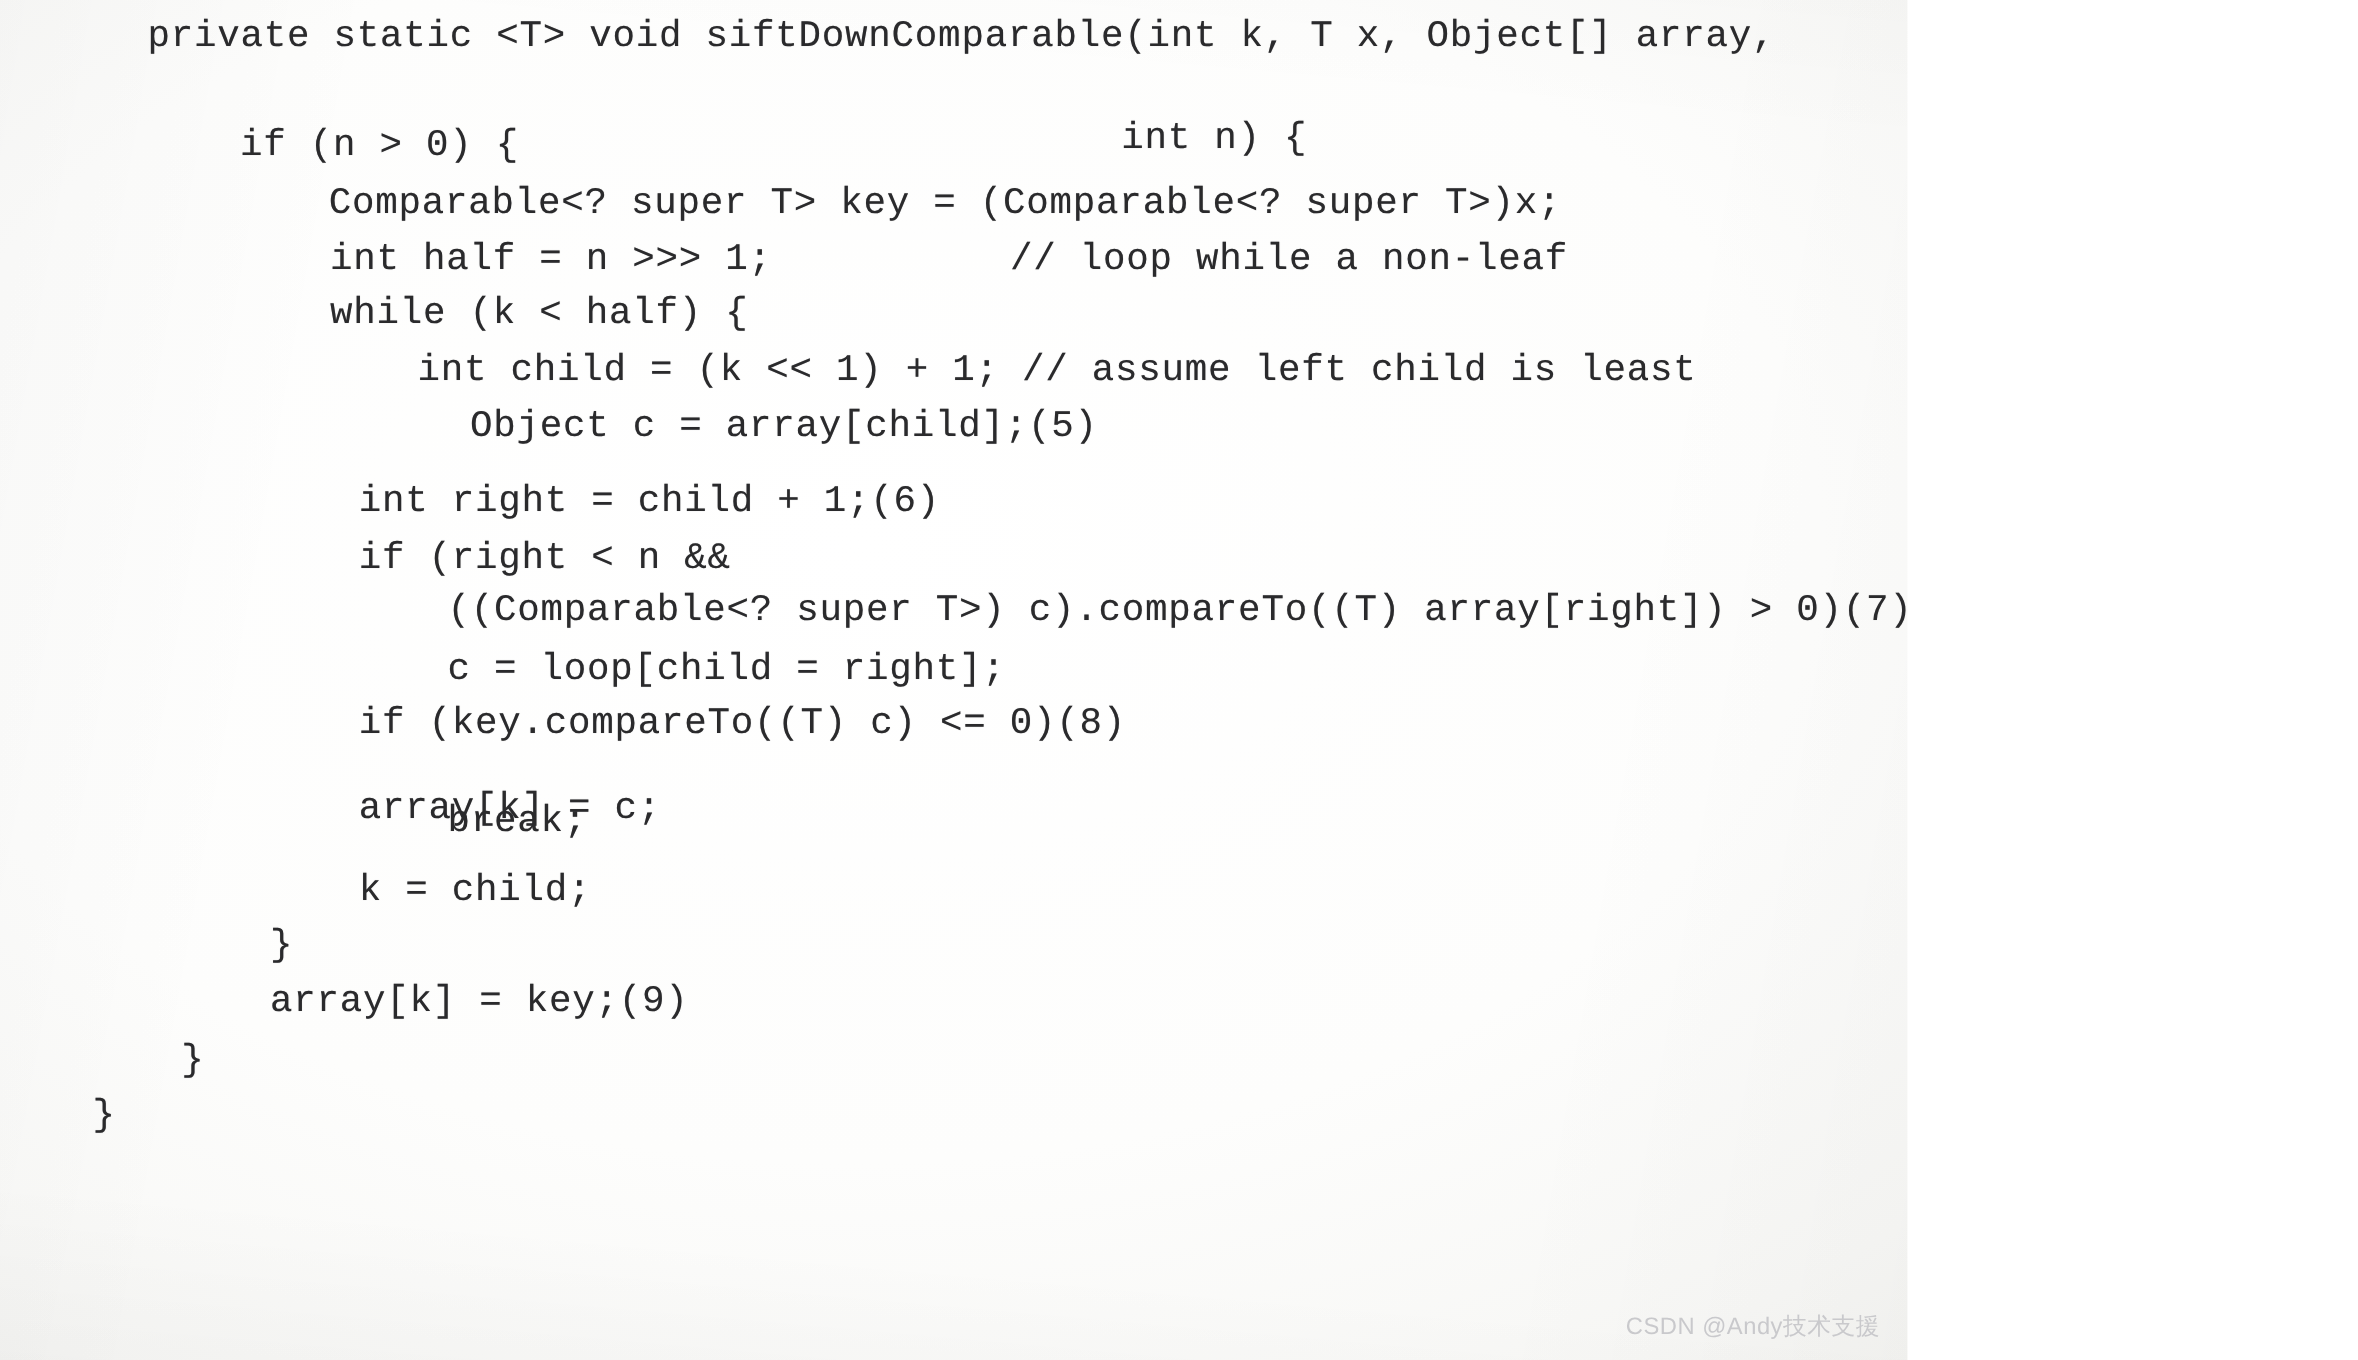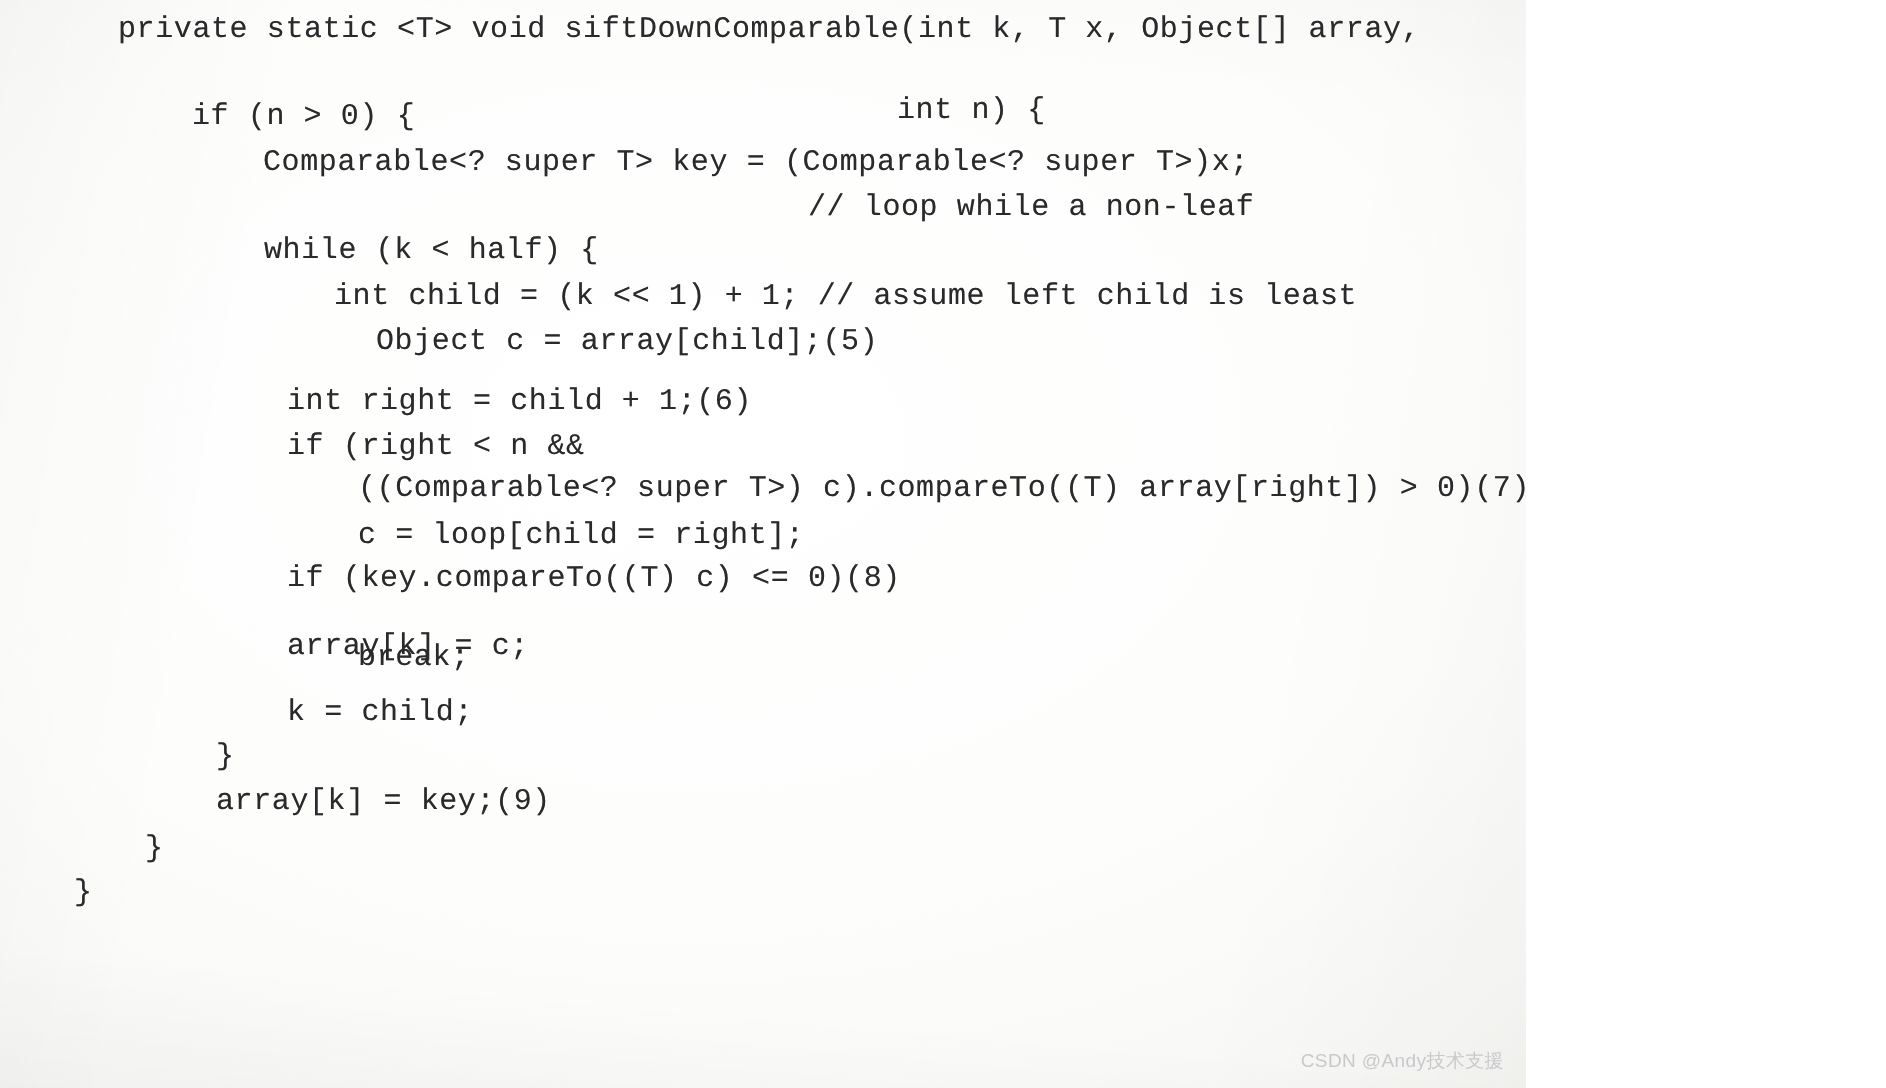--- a/index.html
+++ b/index.html
@@ -74,20 +74,21 @@
 
 <div id="page">
 
   <div id="paper-grain"></div>
 
   <div id="code-listing">
       <div class="code-line" style="left: 118px; top: 13px;">private static &lt;T&gt; void siftDownComparable(int k, T x, Object[] array,</div>
       <div class="code-line" style="left: 897px; top: 56px; margin-top: 38px;">int n) {</div>
       <div class="code-line" style="left: 192px; top: 100px;">if (n &gt; 0) {</div>
       <div class="code-line" style="left: 263px; top: 146px;">Comparable&lt;? super T&gt; key = (Comparable&lt;? super T&gt;)x;</div>
+      <div class="code-line" style="left: 264px; top: 191px;">int half = n &gt;&gt;&gt; 1;</div>
       <div class="code-line" style="left: 808px; top: 191px;">// loop while a non-leaf</div>
       <div class="code-line" style="left: 264px; top: 234px;">while (k &lt; half) {</div>
       <div class="code-line" style="left: 334px; top: 280px;">int child = (k &lt;&lt; 1) + 1; // assume left child is least</div>
       <div class="code-line" style="left: 335px; top: 325px; margin-left: 41px;">Object c = array[child];(5)</div>
       <div class="code-line" style="left: 287px; top: 385px;">int right = child + 1;(6)</div>
       <div class="code-line" style="left: 287px; top: 430px;">if (right &lt; n &amp;&amp;</div>
       <div class="code-line" style="left: 358px; top: 472px;">((Comparable&lt;? super T&gt;) c).compareTo((T) array[right]) &gt; 0)(7)</div>
       <div class="code-line" style="left: 358px; top: 519px;">c = loop[child = right];</div>
       <div class="code-line" style="left: 287px; top: 562px;">if (key.compareTo((T) c) &lt;= 0)(8)</div>
       <div class="code-line" style="left: 358px; top: 641px;">break;</div>

